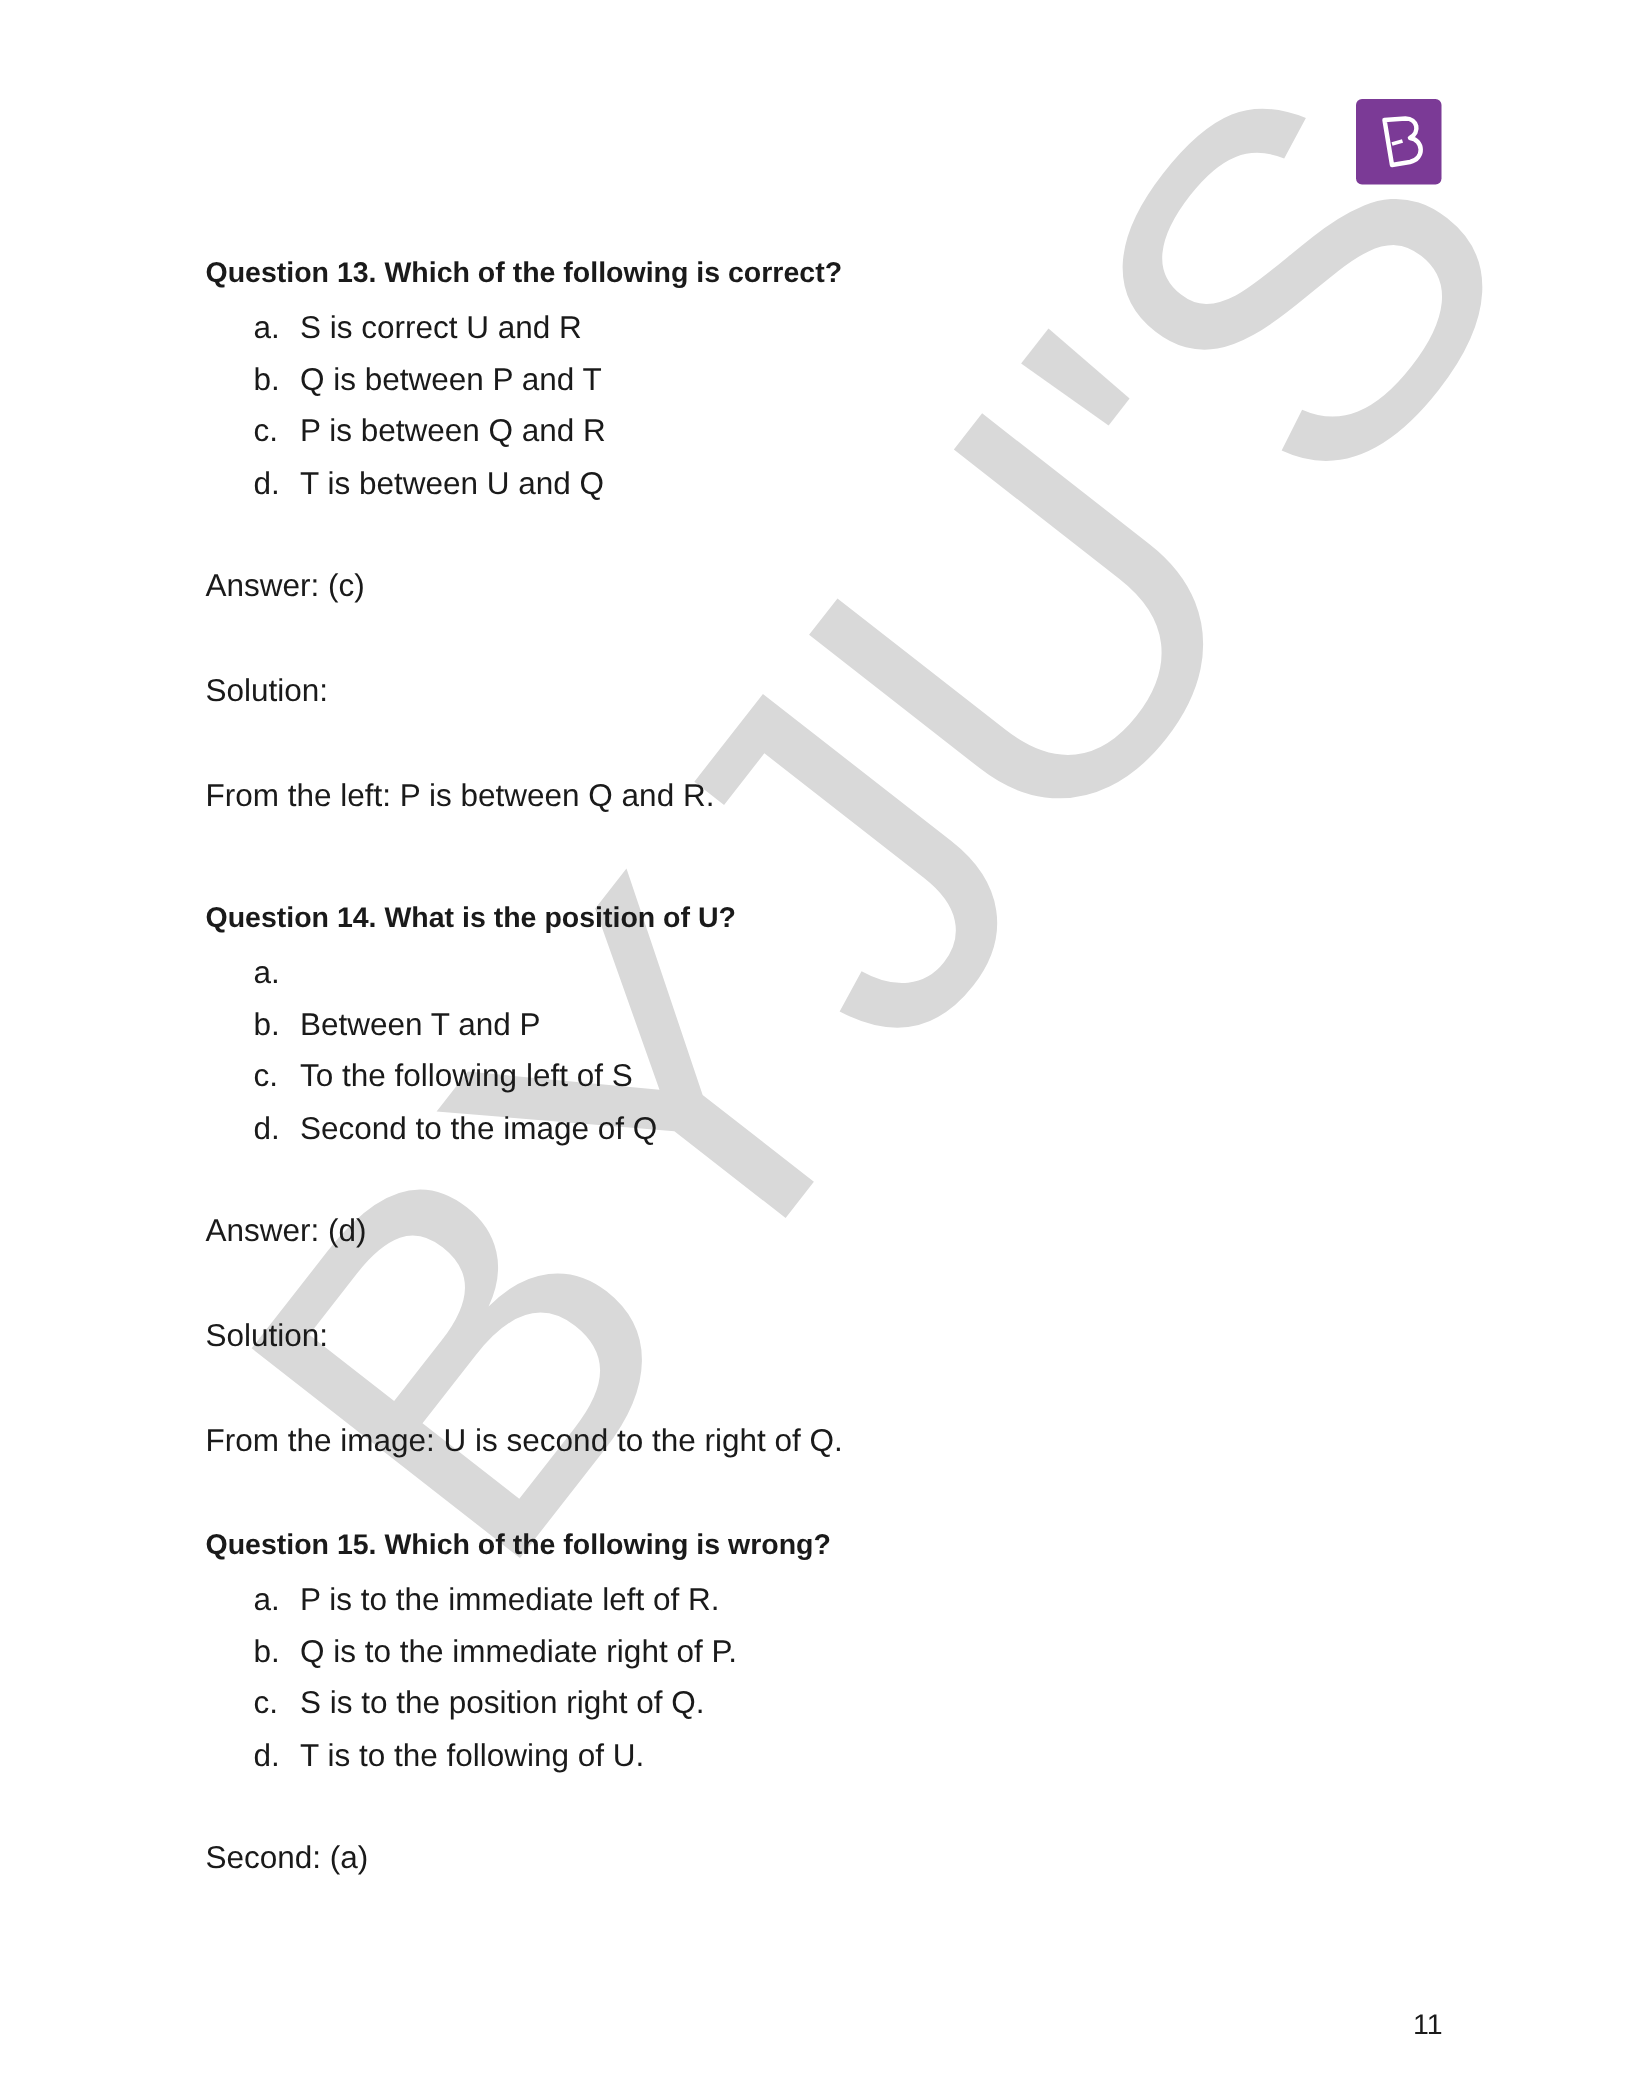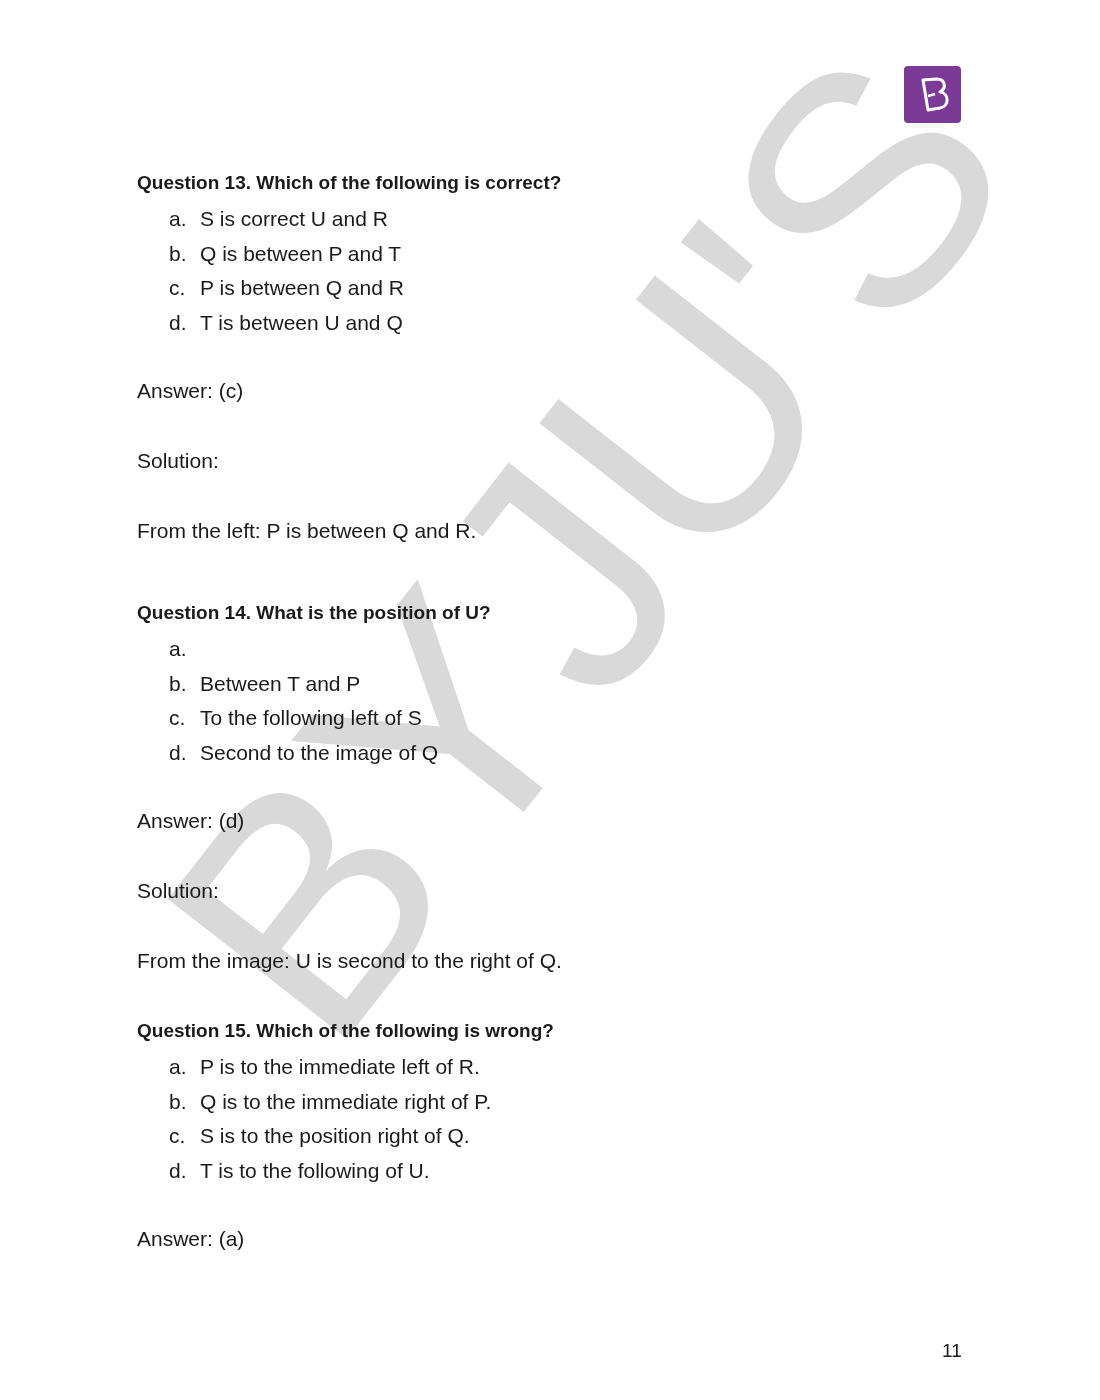--- a/index.html
+++ b/index.html
@@ -88,17 +88,17 @@
         <span>Q is to the immediate right of P.</span>
       </div>
     <div class="opt">
         <span class="lbl">c.</span>
         <span>S is to the position right of Q.</span>
       </div>
     <div class="opt">
         <span class="lbl">d.</span>
         <span>T is to the following of U.</span>
       </div>
-    <p class="para" style="margin-top:36px">Answer: (a)</p>
+    <p class="para" style="margin-top:36px">Second: (a)</p>
   </div>
 </div>
 
 <div class="page-num">11</div>
 
 </body></html>

